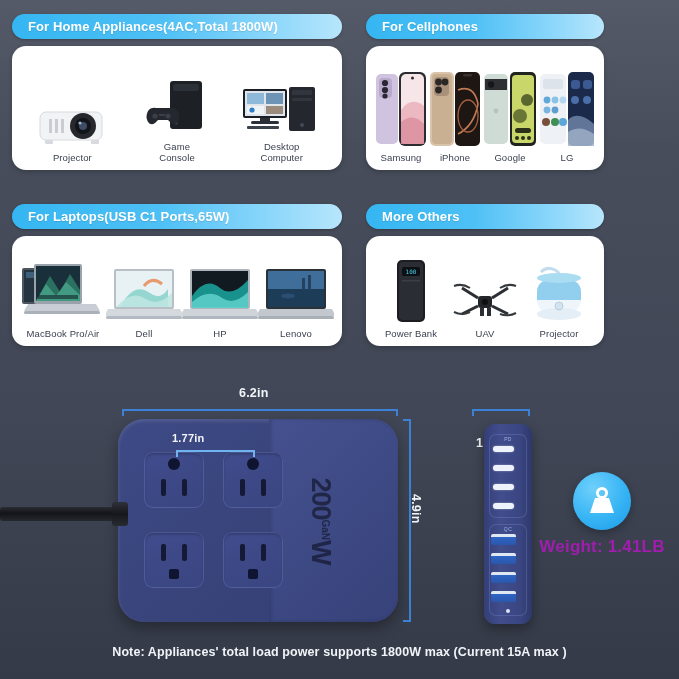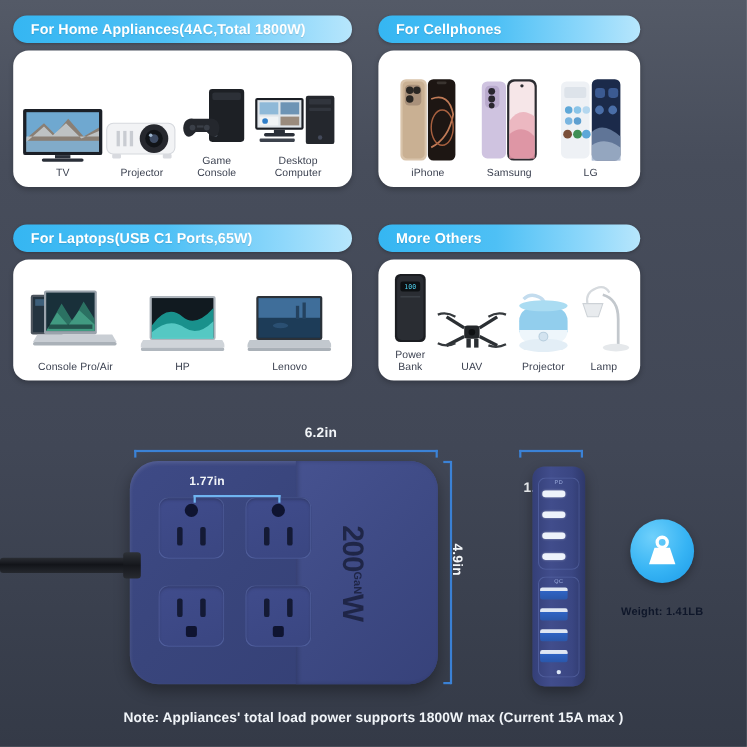--- a/index.html
+++ b/index.html
@@ -129,53 +129,39 @@
 
   
   .wbadge{
     position:absolute; left:573px; top:472px; width:58px; height:58px; border-radius:50%;
     background:radial-gradient(circle at 35% 28%,#6fd0fb 0%,#37b4f4 55%,#1b9ae8 100%);
     box-shadow:0 3px 8px rgba(0,0,0,.3);
     display:flex; align-items:center; justify-content:center;
   }
   .wtext{
     position:absolute; left:531px; top:537px; width:142px; text-align:center;
-    color:#0f172a; font-size:10px; font-weight:bold; letter-spacing:.2px;margin-top:14px;
+    color:#a21caf; font-size:17px; font-weight:bold; letter-spacing:.2px;
   }
 
   .note{
     position:absolute; left:0; top:645px; width:679px; text-align:center;
     color:#f0f4f8; font-size:12.5px; font-weight:bold; letter-spacing:.1px;
   }
 </style>
 </head>
 <body>
 
 <div class="compat-grid">
 
   <div class="compat-section">
     <div class="pill">
       <span class="pill-txt">For Home Appliances(4AC,Total 1800W)</span>
     </div>
     <div class="card h1">
 
-      <div class="item">
-        <div class="thumb">
-          <svg width="74" height="50" viewBox="0 0 74 50">
-            <rect x="1" y="1" width="72" height="42" rx="2" fill="#1b1f26"></rect>
-            <rect x="4" y="4" width="66" height="36" fill="#6fa8d0"></rect>
-            <path d="M4 28 L20 14 L30 24 L42 10 L56 26 L70 18 L70 40 L4 40 Z" fill="#8a7f74"></path>
-            <path d="M4 31 L20 17 L28 25 L40 14 L54 28 L70 21 L70 26 L4 26 Z" fill="#cfd8dd" opacity=".75"></path>
-            <rect x="4" y="30" width="66" height="10" fill="#7fb3d8" opacity=".85"></rect>
-            <rect x="30" y="43" width="14" height="3" fill="#2a2f38"></rect>
-            <rect x="18" y="46" width="38" height="3" rx="1.5" fill="#2a2f38"></rect>
-          </svg>
-        </div>
-        <div class="label">TV</div>
-      </div>
 
       <div class="item">
         <div class="thumb">
           <svg width="70" height="50" viewBox="0 0 70 50">
             <rect x="3" y="14" width="62" height="28" rx="6" fill="#f2f3f5" stroke="#d6d9de"></rect>
             <circle cx="46" cy="28" r="13" fill="#26282e"></circle>
             <circle cx="46" cy="28" r="8" fill="#111418"></circle>
             <circle cx="46" cy="28" r="4" fill="#3d4b63"></circle>
             <circle cx="43" cy="25" r="1.6" fill="#9fb6cf"></circle>
             <rect x="12" y="21" width="3" height="14" fill="#c9ccd2"></rect>
@@ -233,53 +219,72 @@
 
   <div class="compat-section">
     <div class="pill">
       <span class="pill-txt">For Cellphones</span>
     </div>
     <div class="card h1">
 
       <div class="item">
         <div class="thumb">
           <svg width="54" height="78" viewBox="0 0 54 78">
+            <rect x="2" y="4" width="22" height="70" rx="5" fill="#cfc3e0"></rect>
+            <rect x="5" y="8" width="13" height="20" rx="4" fill="#b9aacd"></rect>
+            <circle cx="11" cy="13" r="3.1" fill="#2a2730"></circle>
+              <circle cx="11" cy="20" r="3.1" fill="#2a2730"></circle>
+            <circle cx="11" cy="26" r="2.6" fill="#2a2730"></circle>
+            <rect x="25" y="2" width="27" height="74" rx="6" fill="#2b2b30"></rect>
+            <rect x="27" y="4" width="23" height="70" rx="5" fill="#f6e6e8"></rect>
+            <path d="M27 40 q10 -14 23 -4 v38 h-23 z" fill="#e8a8b4" opacity=".75"></path>
+            <path d="M27 52 q12 -10 23 2 v20 h-23 z" fill="#d98799" opacity=".7"></path>
+            <circle cx="38.5" cy="8" r="1.5" fill="#2b2b30"></circle>
+          </svg>
+        </div>
+        <div class="label">Samsung</div>
+      </div>
+
+      <div class="item">
+        <div class="thumb">
+          <svg width="54" height="78" viewBox="0 0 54 78">
             <rect x="2" y="2" width="24" height="74" rx="5" fill="#d9c4ab"></rect>
             <rect x="4" y="4" width="20" height="70" rx="4" fill="#c9b093"></rect>
             <rect x="6" y="7" width="15" height="19" rx="4" fill="#a8907a"></rect>
             <circle cx="10.5" cy="12" r="3.4" fill="#2a2724"></circle>
               <circle cx="17" cy="12" r="3.4" fill="#2a2724"></circle>
             <circle cx="10.5" cy="20" r="3.4" fill="#2a2724"></circle>
             <rect x="27" y="2" width="25" height="74" rx="5" fill="#1d1613"></rect>
             <path d="M30 20 q16 -6 20 14 q-4 22 -20 30" stroke="#c07a56" stroke-width="1.6" fill="none"></path>
             <ellipse cx="40" cy="46" rx="10" ry="16" stroke="#a8603f" stroke-width="1.3" fill="none"></ellipse>
             <rect x="35" y="4" width="9" height="2.5" rx="1.2" fill="#3a3430"></rect>
           </svg>
         </div>
         <div class="label">iPhone</div>
       </div>
 
       <div class="item">
         <div class="thumb">
-          <svg width="54" height="78" viewBox="0 0 54 78">
-            <rect x="2" y="4" width="22" height="70" rx="5" fill="#cfc3e0"></rect>
-            <rect x="5" y="8" width="13" height="20" rx="4" fill="#b9aacd"></rect>
-            <circle cx="11" cy="13" r="3.1" fill="#2a2730"></circle>
-              <circle cx="11" cy="20" r="3.1" fill="#2a2730"></circle>
-            <circle cx="11" cy="26" r="2.6" fill="#2a2730"></circle>
-            <rect x="25" y="2" width="27" height="74" rx="6" fill="#2b2b30"></rect>
-            <rect x="27" y="4" width="23" height="70" rx="5" fill="#f6e6e8"></rect>
-            <path d="M27 40 q10 -14 23 -4 v38 h-23 z" fill="#e8a8b4" opacity=".75"></path>
-            <path d="M27 52 q12 -10 23 2 v20 h-23 z" fill="#d98799" opacity=".7"></path>
-            <circle cx="38.5" cy="8" r="1.5" fill="#2b2b30"></circle>
-          </svg>
-        </div>
-        <div class="label">Samsung</div>
-      </div>
-
+          <svg width="56" height="78" viewBox="0 0 56 78">
+            <rect x="2" y="4" width="24" height="70" rx="5" fill="#cfdcd6"></rect>
+            <rect x="3" y="9" width="22" height="11" fill="#2d2f33"></rect>
+            <circle cx="9" cy="14.5" r="3.2" fill="#14161a"></circle>
+            <circle cx="14" cy="41" r="2.4" fill="#b6c4be"></circle>
+            <rect x="28" y="2" width="26" height="74" rx="5" fill="#20241e"></rect>
+            <rect x="30" y="5" width="22" height="68" rx="4" fill="#c9d66a"></rect>
+            <circle cx="45" cy="30" r="6" fill="#3e4a20" opacity=".8"></circle>
+            <circle cx="38" cy="46" r="7" fill="#4a5626" opacity=".75"></circle>
+            <rect x="33" y="58" width="16" height="5" rx="2.5" fill="#2b3118"></rect>
+            <circle cx="35" cy="68" r="2" fill="#2b3118"></circle>
+              <circle cx="41" cy="68" r="2" fill="#2b3118"></circle>
+            <circle cx="47" cy="68" r="2" fill="#2b3118"></circle>
+          </svg>
+        </div>
+        <div class="label">Google</div>
+      </div>
 
       <div class="item">
         <div class="thumb">
           <svg width="58" height="78" viewBox="0 0 58 78">
             <rect x="2" y="4" width="26" height="70" rx="5" fill="#eef1f5"></rect>
             <rect x="5" y="9" width="20" height="10" rx="2" fill="#dde3ea"></rect>
             <circle cx="9" cy="30" r="3.4" fill="#5fa8d8"></circle>
               <circle cx="17" cy="30" r="3.4" fill="#89c4e8"></circle>
             <circle cx="25" cy="30" r="3.4" fill="#b4d7ef"></circle>
             <circle cx="9" cy="40" r="3.4" fill="#79b5e0"></circle>
@@ -316,23 +321,37 @@
             <rect x="6" y="10" width="22" height="6" fill="#3d5f7a"></rect>
             <rect x="14" y="2" width="48" height="40" rx="2" fill="#9aa3ac"></rect>
             <rect x="16" y="4" width="44" height="35" fill="#19303a"></rect>
             <path d="M16 39 L30 14 L40 30 L50 12 L60 28 L60 39 Z" fill="#2f7d6a" opacity=".85"></path>
             <path d="M16 39 L26 22 L36 34 L46 20 L60 33 L60 39 Z" fill="#49a88c" opacity=".75"></path>
             <rect x="18" y="33" width="40" height="4" fill="#0d1b22" opacity=".55"></rect>
             <path d="M8 42 h68 l4 7 h-76 z" fill="#c9ced4"></path>
             <rect x="4" y="49" width="76" height="3" rx="1.5" fill="#aab1b8"></rect>
           </svg>
         </div>
-        <div class="label">Console Pro/Air</div>
-      </div>
-
+        <div class="label">MacBook Pro/Air</div>
+      </div>
+
+      <div class="item">
+        <div class="thumb">
+          <svg width="76" height="58" viewBox="0 0 76 58">
+            <rect x="8" y="3" width="60" height="40" rx="2" fill="#b9bfc6"></rect>
+            <rect x="10" y="5" width="56" height="36" fill="#e8f1f3"></rect>
+            <path d="M14 41 q14 -26 30 -14 q10 8 18 -4 v18 z" fill="#7fd0c8" opacity=".8"></path>
+            <path d="M10 41 q16 -18 30 -8 q12 8 26 -6 v14 h-56 z" fill="#bfe6e2" opacity=".85"></path>
+            <path d="M38 20 q8 -10 18 -2" stroke="#e8834a" stroke-width="3" fill="none" opacity=".8"></path>
+            <path d="M2 43 h72 l4 7 h-80 z" fill="#d4d9de"></path>
+            <rect x="0" y="50" width="76" height="3" rx="1.5" fill="#b3bac1"></rect>
+          </svg>
+        </div>
+        <div class="label">Dell</div>
+      </div>
 
       <div class="item">
         <div class="thumb">
           <svg width="76" height="58" viewBox="0 0 76 58">
             <rect x="8" y="3" width="60" height="40" rx="2" fill="#aeb5bc"></rect>
             <rect x="10" y="5" width="56" height="36" fill="#111a20"></rect>
             <path d="M10 30 q14 -20 28 -8 q12 10 28 -8 v28 h-56 z" fill="#1ba7a0" opacity=".85"></path>
             <path d="M10 36 q16 -14 30 -4 q12 8 26 -6 v16 h-56 z" fill="#6fe0da" opacity=".7"></path>
             <path d="M2 43 h72 l4 7 h-80 z" fill="#cfd4d9"></path>
             <rect x="0" y="50" width="76" height="3" rx="1.5" fill="#b0b7be"></rect>
@@ -408,40 +427,29 @@
             <path d="M8 26 q0 -14 22 -14 q22 0 22 14 v10 h-44 z" fill="#7fc6ea" opacity=".85"></path>
             <ellipse cx="30" cy="12" rx="22" ry="5" fill="#aadcf2"></ellipse>
             <path d="M8 34 q0 14 22 14 q22 0 22 -14 z" fill="#eef6fb"></path>
             <ellipse cx="30" cy="48" rx="22" ry="6" fill="#e3eef6"></ellipse>
             <circle cx="30" cy="40" r="4" fill="#d3e3ef" stroke="#b8cede"></circle>
           </svg>
         </div>
         <div class="label">Projector</div>
       </div>
 
-      <div class="item">
-        <div class="thumb">
-          <svg width="50" height="68" viewBox="0 0 50 68">
-            <path d="M10 20 q-2 -10 8 -14 q8 -3 12 4" stroke="#d6dade" stroke-width="2" fill="none"></path>
-            <path d="M6 20 h18 l-4 12 h-10 z" fill="#e8ebee" stroke="#cdd2d7"></path>
-            <path d="M24 12 q14 4 14 22 v24" stroke="#c3c8cd" stroke-width="2.5" fill="none"></path>
-            <ellipse cx="36" cy="60" rx="12" ry="3.5" fill="#e5e8eb"></ellipse>
-          </svg>
-        </div>
-        <div class="label">Lamp</div>
-      </div>
 
     </div>
   </div>
 
 </div>
 
 <div>
 
-  <div class="dim-label" style="left:239px; top:386px;margin-left:38px;">6.2in</div>
+  <div class="dim-label" style="left:239px; top:386px;">6.2in</div>
   <div class="dimline h" style="left:122px; top:409px; width:276px;"></div>
   <div class="tick v" style="left:122px; top:409px;"></div>
   <div class="tick v" style="left:396px; top:409px;"></div>
 
   <div class="dimline v" style="left:409px; top:419px; height:203px;"></div>
   <div class="tick h" style="left:403px; top:419px;"></div>
   <div class="tick h" style="left:403px; top:620px;"></div>
   <div class="dim-label vert" style="left:423px; top:494px;">4.9in</div>
 
   <div class="dim-label" style="left:476px; top:388px;margin-top:48px;">1.06in</div>

